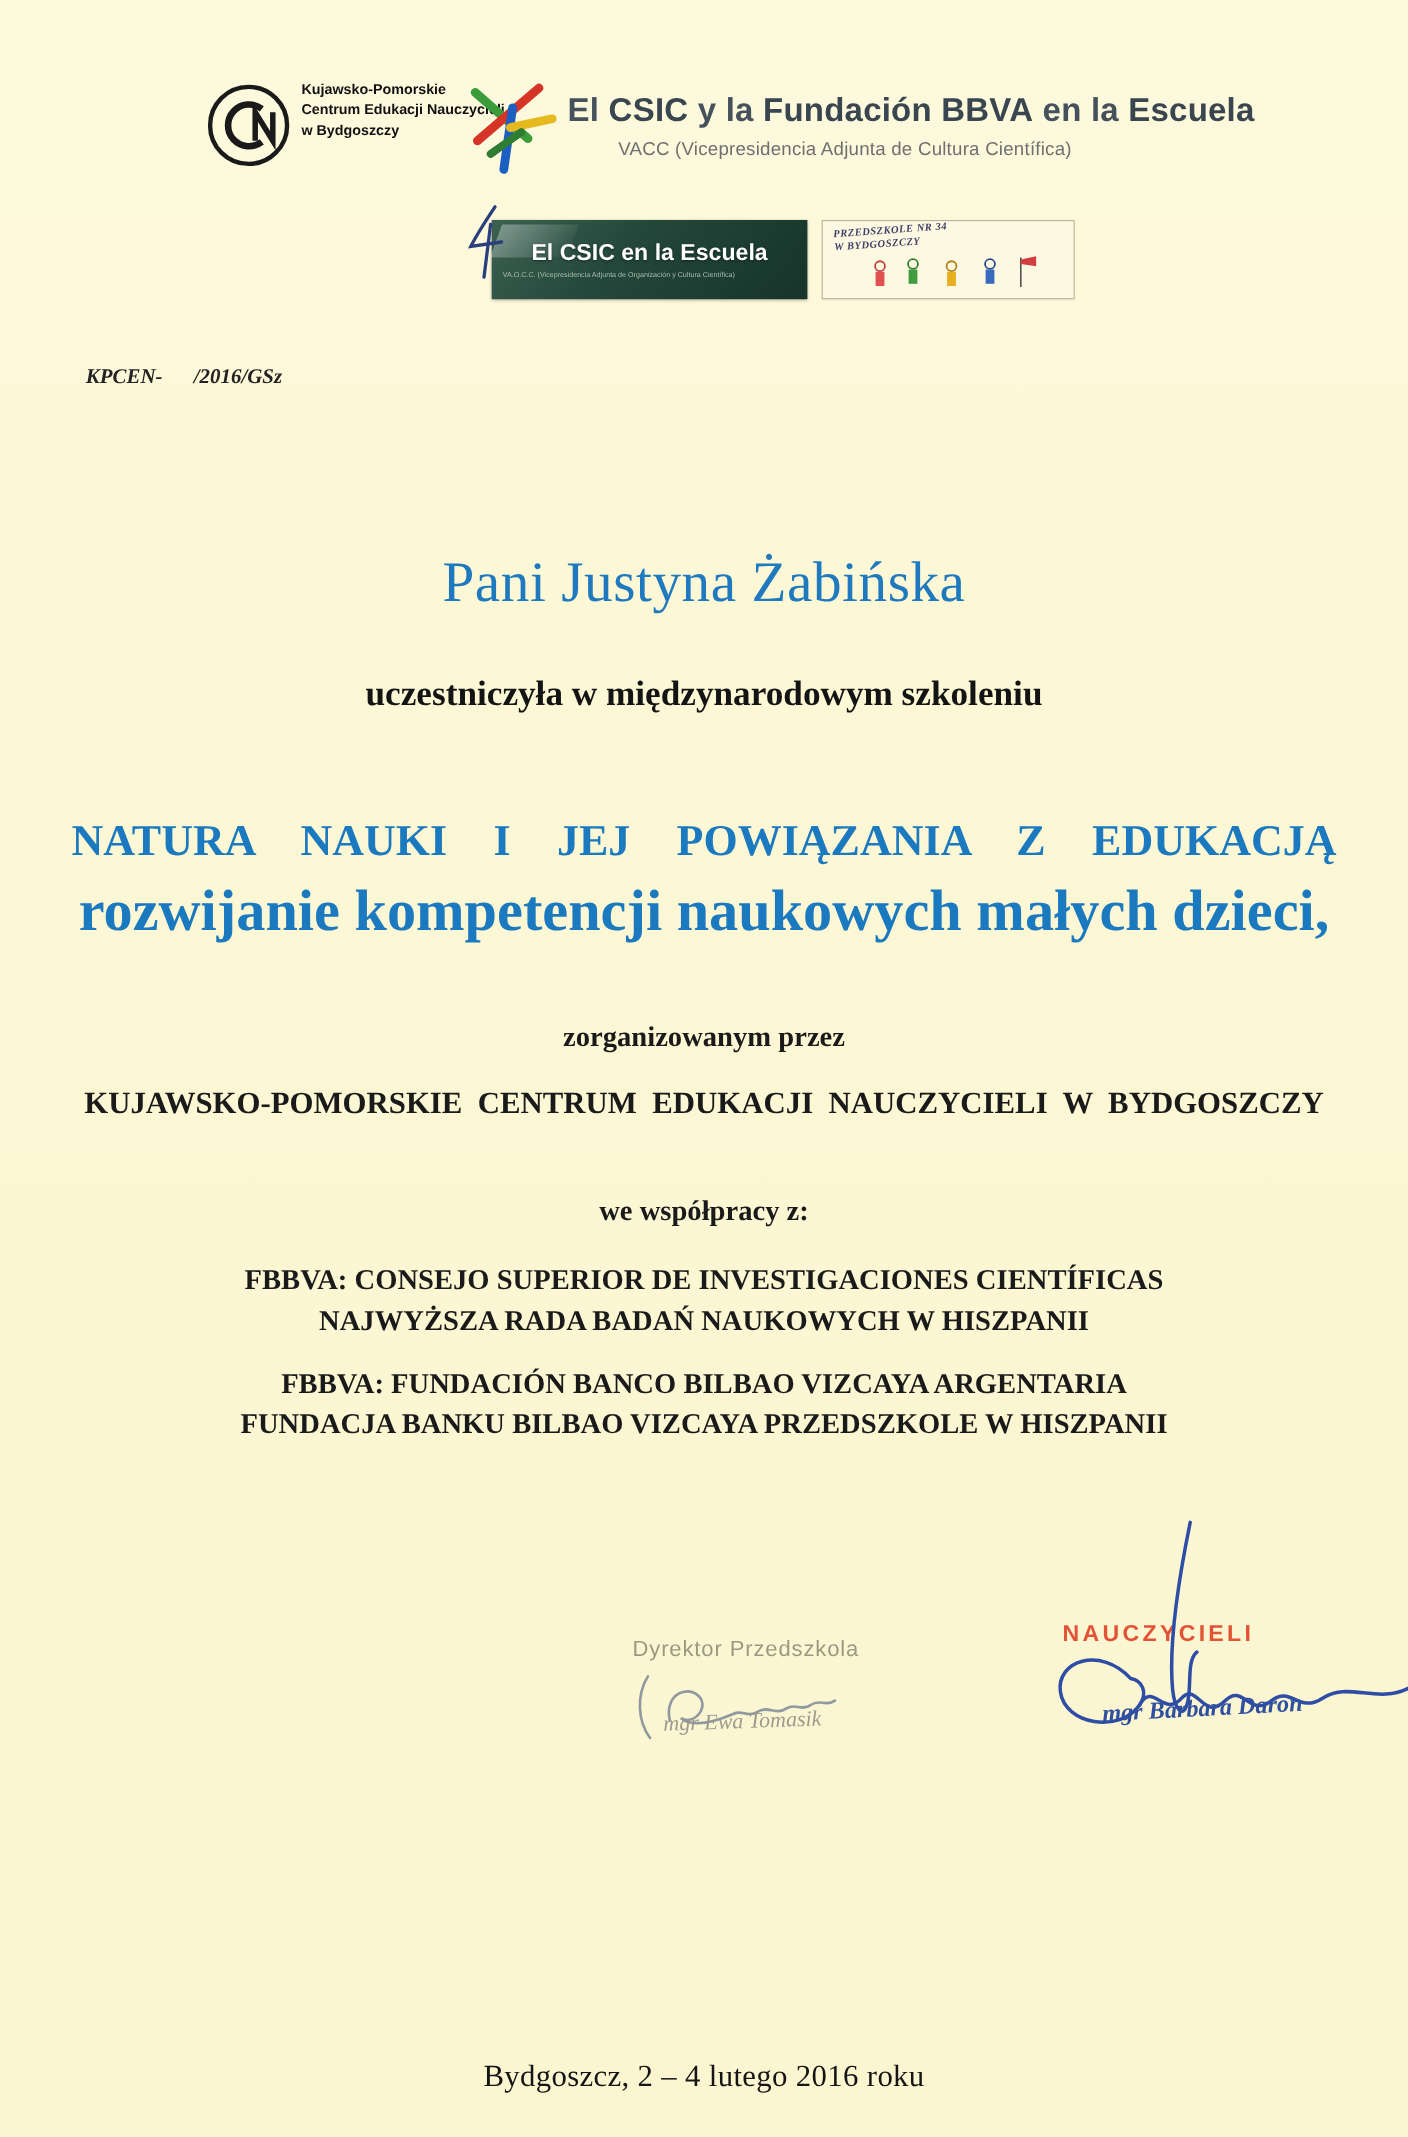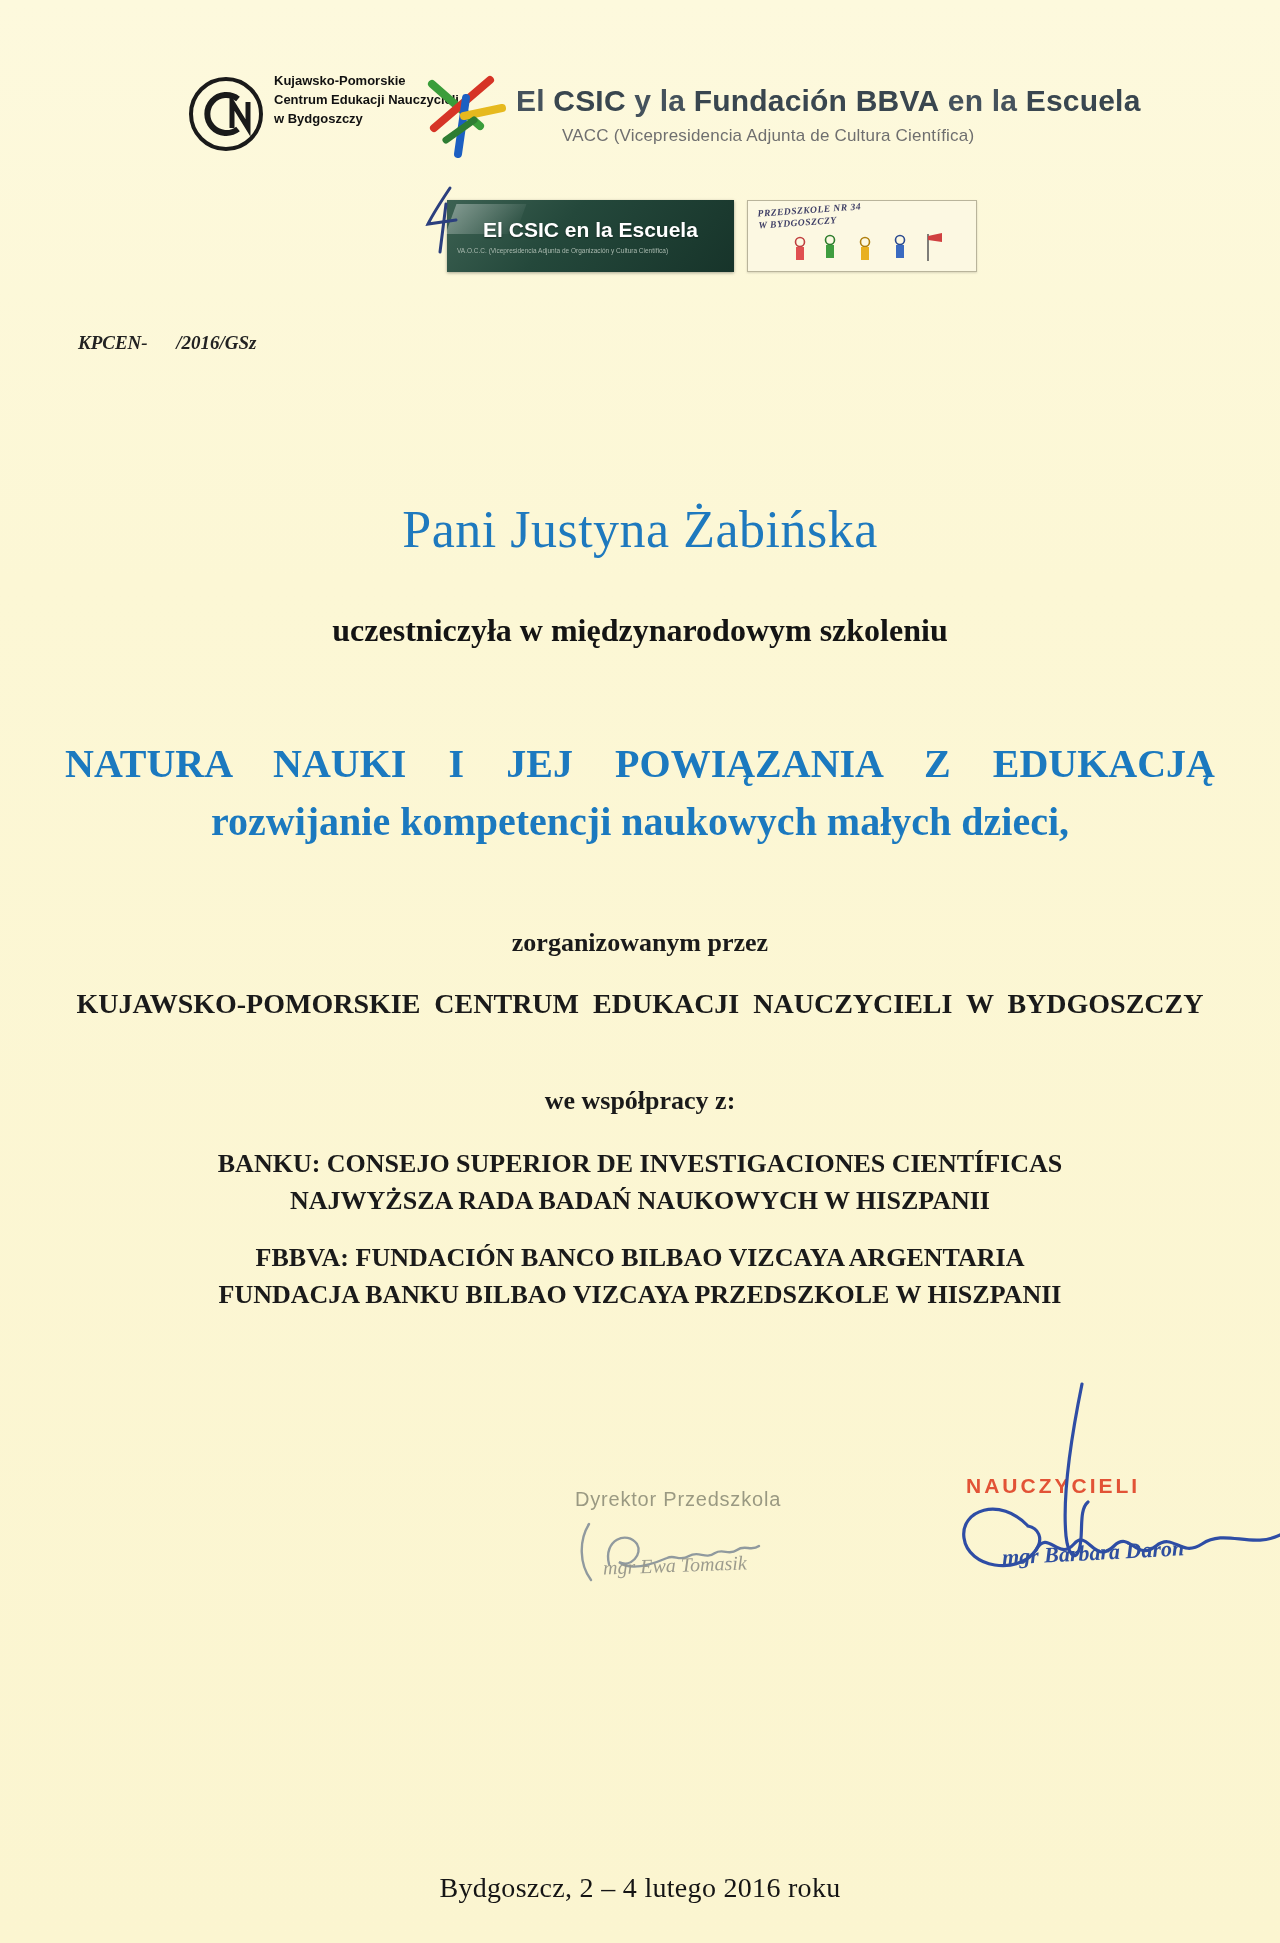--- a/index.html
+++ b/index.html
@@ -76,21 +76,21 @@
 
   
   .center{position:absolute;left:0;width:1280px;text-align:center;}
   .recipient{top:500px;font-size:52px;font-weight:normal;color:#1e79be;letter-spacing:0.5px;margin:0;}
   .participation{top:612px;font-size:32px;font-weight:bold;color:#141414;}
   .course1{
     top:740px;left:65px;width:1150px;
     font-size:40px;font-weight:bold;color:#1b79bf;
     text-align:justify;text-align-last:justify;white-space:nowrap;word-spacing:10px;
   }
-  .course2{top:798px;font-size:40px;font-weight:bold;color:#1b79bf;}
+  .course2{top:798px;font-size:53px;font-weight:bold;color:#1b79bf;}
   .organized-by{top:928px;font-size:26px;font-weight:bold;}
   .organizer{top:988px;font-size:28px;font-weight:bold;word-spacing:7px;}
   .cooperation{top:1086px;font-size:26px;font-weight:bold;}
   .partner{font-size:26px;font-weight:bold;line-height:1.42;}
   .partner1{top:1146px;}
   .partner2{top:1240px;}
   .partner3{top:1338px;white-space:pre;}
   .footer-date{top:1872px;font-size:28px;color:#151515;letter-spacing:0.3px;}
 
   
@@ -191,21 +191,21 @@
 
   <h1 class="center recipient" style="position:absolute;">Pani Justyna Żabińska</h1>
   <div class="center participation" style="position:absolute;">uczestniczyła w międzynarodowym szkoleniu</div>
   <div class="course1" style="position:absolute;">NATURA NAUKI I JEJ POWIĄZANIA Z EDUKACJĄ</div>
   <div class="center course2" style="position:absolute;">rozwijanie kompetencji naukowych małych dzieci,</div>
   <div class="center organized-by" style="position:absolute;">zorganizowanym przez</div>
   <div class="center organizer" style="position:absolute;">KUJAWSKO-POMORSKIE CENTRUM EDUKACJI NAUCZYCIELI W BYDGOSZCZY</div>
   <div class="center cooperation" style="position:absolute;">we współpracy z:</div>
 
   <div class="center partner partner1" style="position:absolute;">
-    <div>BANKU: CONSEJO SUPERIOR DE INVESTIGACIONES CIENTÍFICAS</div>
+    <div>FBBVA: CONSEJO SUPERIOR DE INVESTIGACIONES CIENTÍFICAS</div>
     <div>NAJWYŻSZA RADA BADAŃ NAUKOWYCH W HISZPANII</div>
   </div>
   <div class="center partner partner2" style="position:absolute;">
     <div>FBBVA: FUNDACIÓN BANCO BILBAO VIZCAYA ARGENTARIA</div>
     <div>FUNDACJA BANKU BILBAO VIZCAYA PRZEDSZKOLE W HISZPANII</div>
   </div>
 
   <div class="sig-left">
     <div class="sig-left-title">Dyrektor Przedszkola</div>
     <div class="sig-left-svg">

